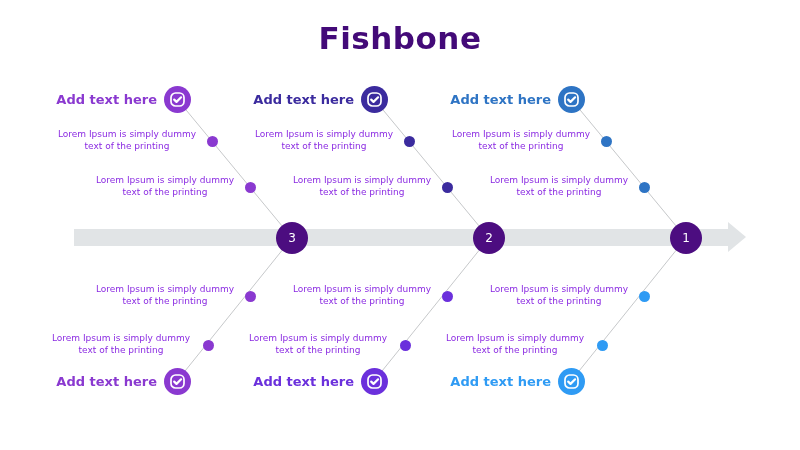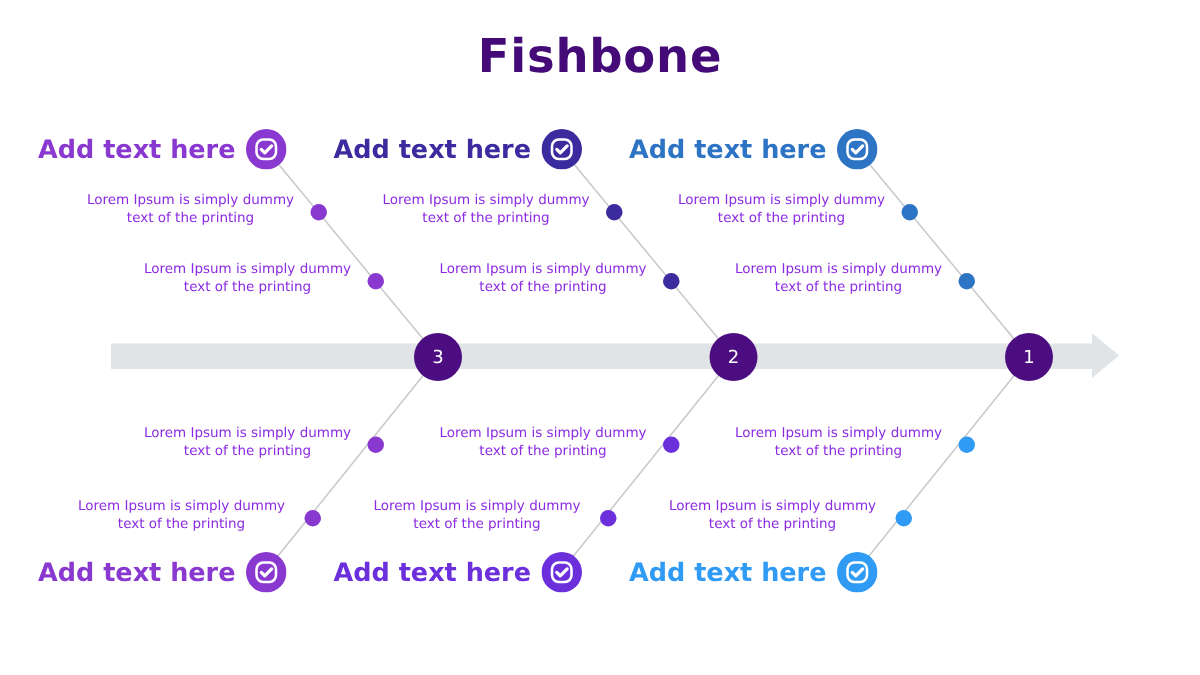--- a/index.html
+++ b/index.html
@@ -25,21 +25,21 @@
   }
   .node {
     position:absolute; top:222px; width:32px; height:32px; border-radius:50%;
     background:var(--spine-circle); color:#fff; display:flex;
     align-items:center; justify-content:center; font-size:12px;
   }
   .endcap {
     position:absolute; height:27px; display:flex; align-items:center;
     justify-content:flex-end; gap:7px; width:220px;
   }
-  .endcap-label { font-size:17px; font-weight:700; white-space:nowrap; }
+  .endcap-label { font-size:13px; font-weight:700; white-space:nowrap; }
   .check { width:27px; height:27px; display:block; }
   .check svg { display:block; }
   .dot {
     position:absolute; width:11px; height:11px; border-radius:50%;
     background:currentColor;
   }
   .lorem {
     position:absolute; width:150px; text-align:center; font-size:9px;
     line-height:11.5px; color:var(--lorem-text);
   }

